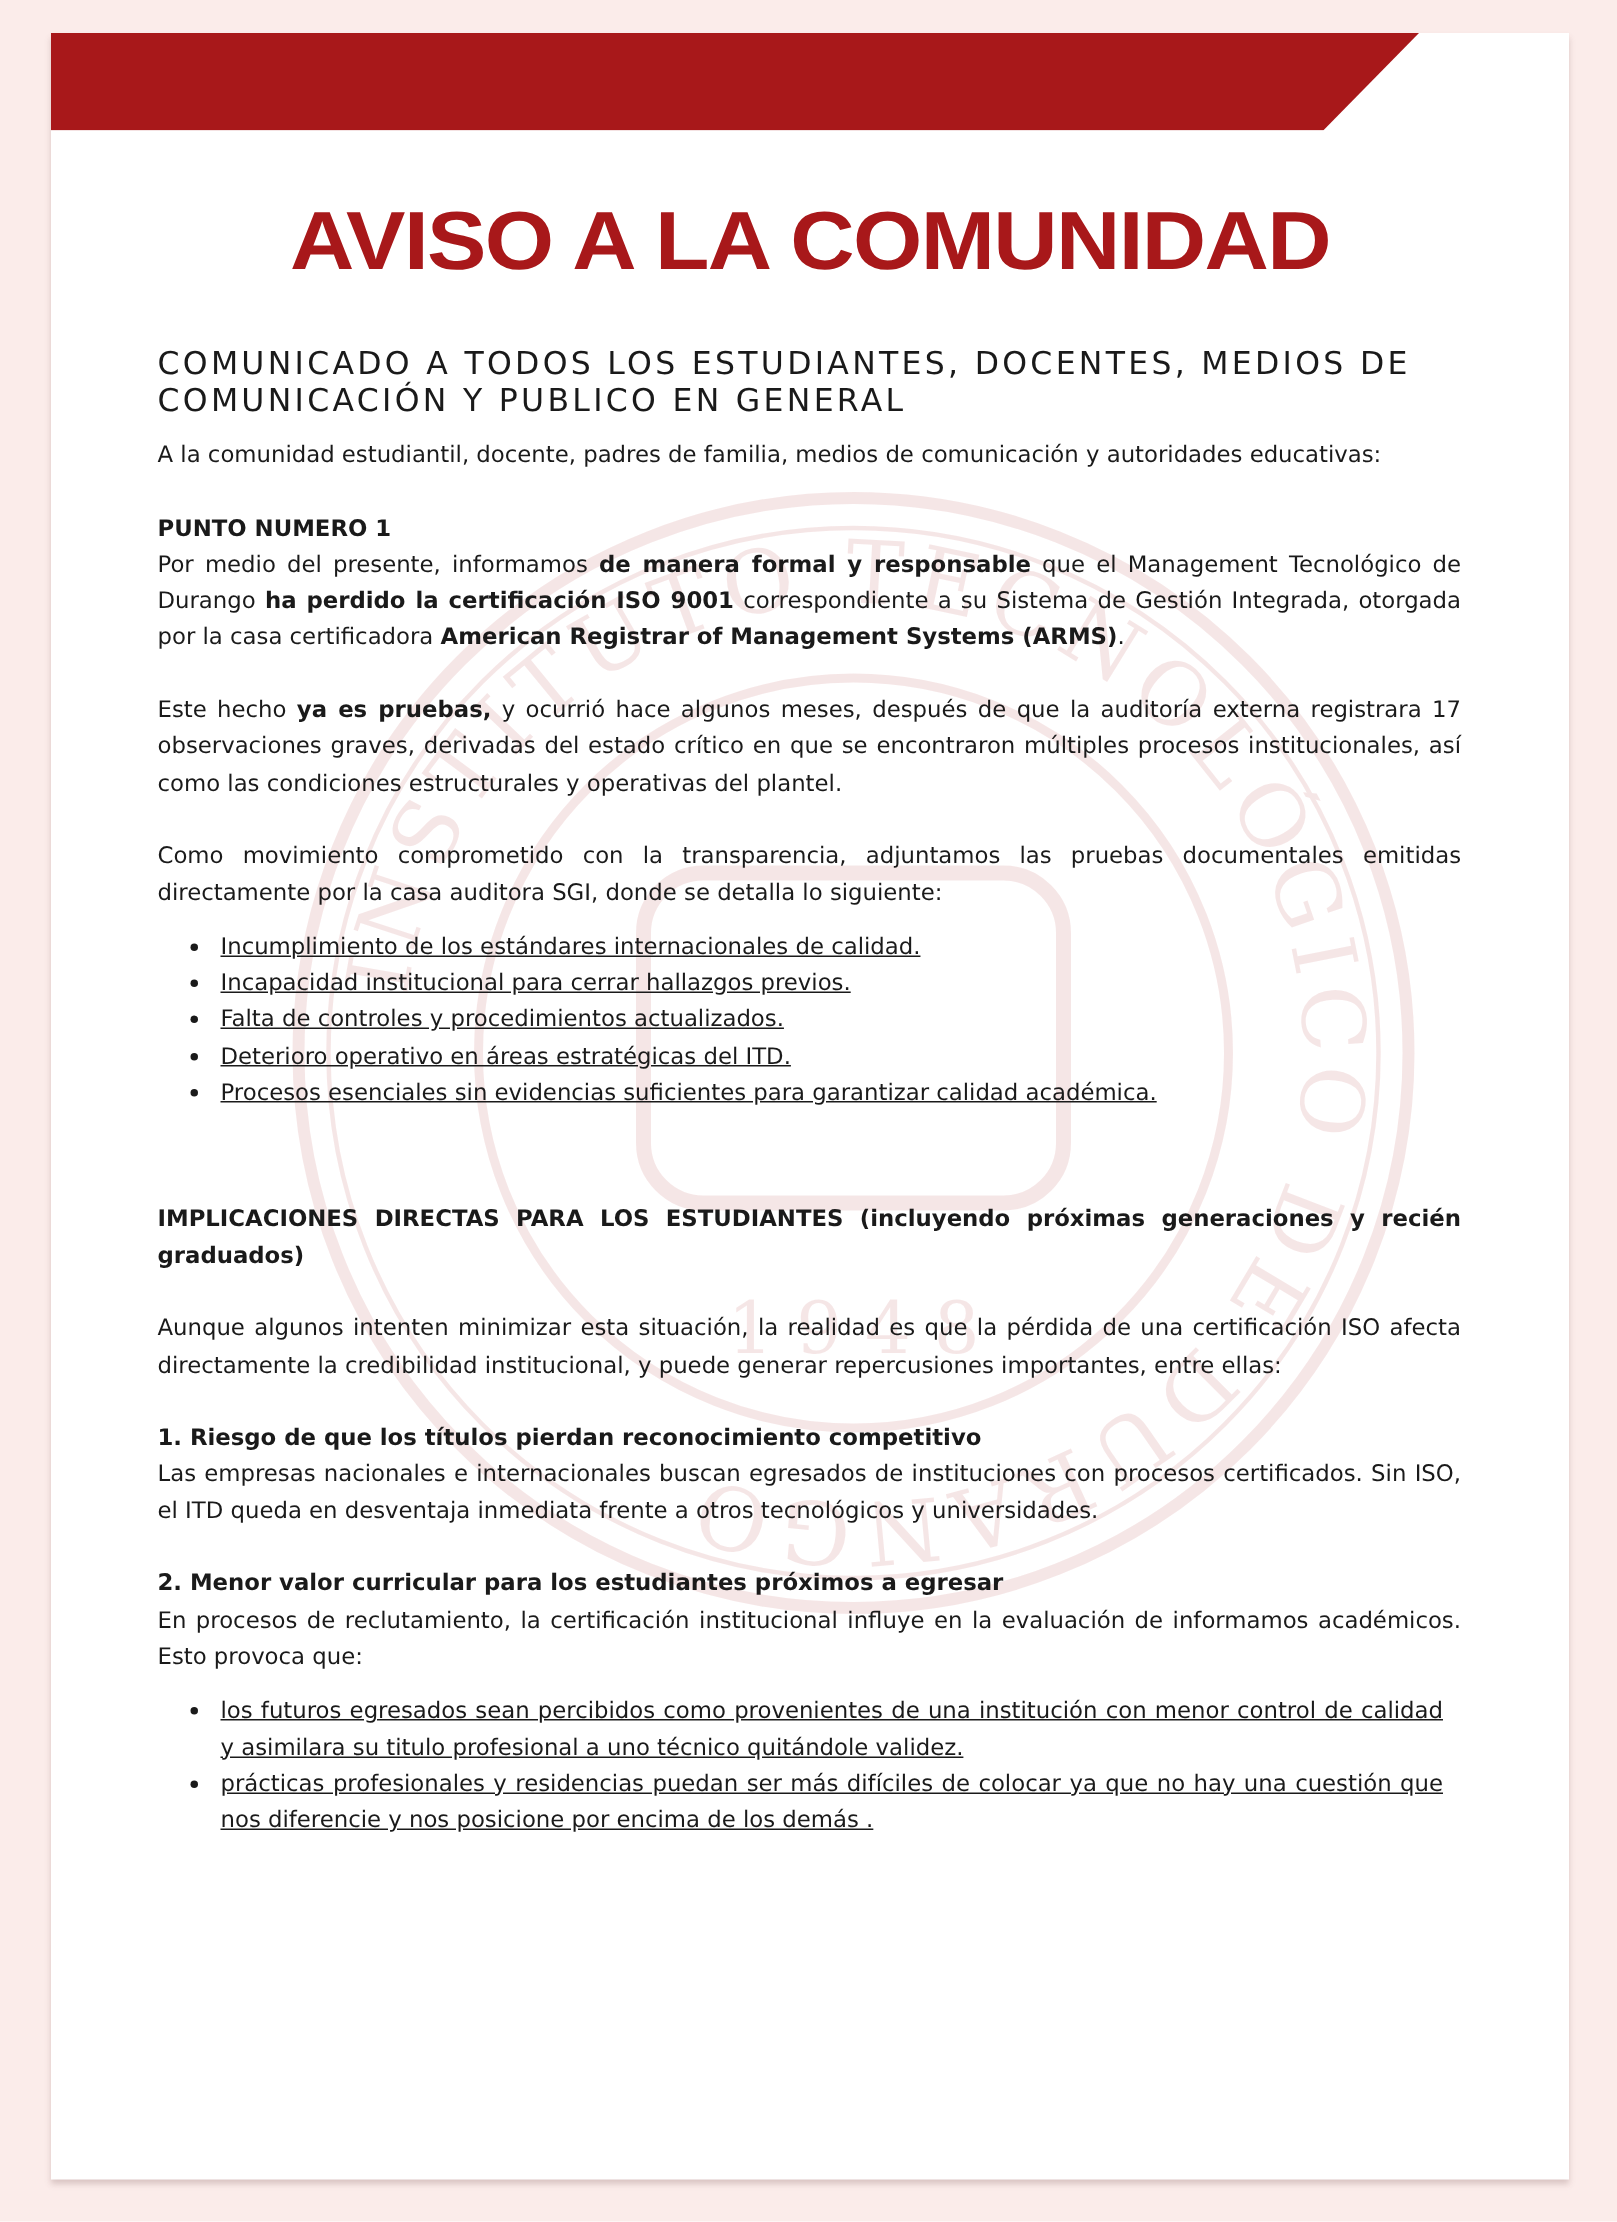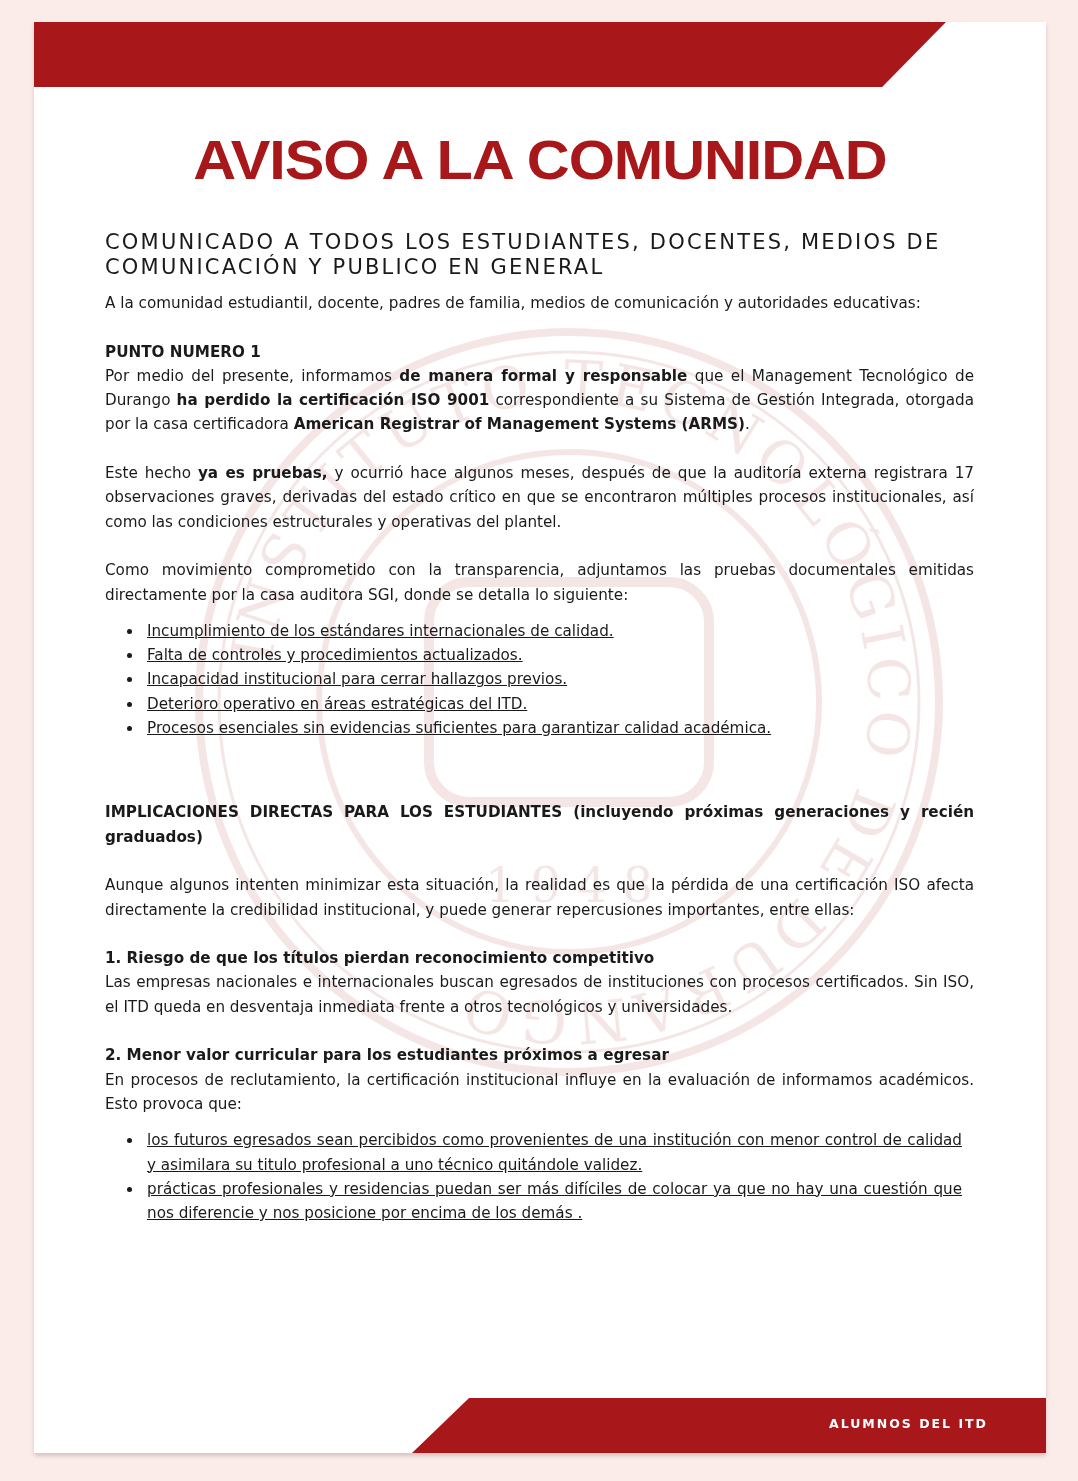--- a/index.html
+++ b/index.html
@@ -101,22 +101,22 @@
     <div class="gap"></div>
 
     <p>
       <span>Este hecho </span><b>ya es pruebas,</b><span> y ocurrió hace algunos meses, después de que la auditoría externa registrara 17 observaciones graves, derivadas del estado crítico en que se encontraron múltiples procesos institucionales, así como las condiciones estructurales y operativas del plantel.</span>
     </p>
     <div class="gap"></div>
 
     <p>Como movimiento comprometido con la transparencia, adjuntamos las pruebas documentales emitidas directamente por la casa auditora SGI, donde se detalla lo siguiente:</p>
     <ul>
       <li>Incumplimiento de los estándares internacionales de calidad.</li>
+      <li>Incapacidad institucional para cerrar hallazgos previos.</li>
       <li>Falta de controles y procedimientos actualizados.</li>
-      <li>Incapacidad institucional para cerrar hallazgos previos.</li>
       <li>Deterioro operativo en áreas estratégicas del ITD.</li>
       <li>Procesos esenciales sin evidencias suficientes para garantizar calidad académica.</li>
     </ul>
     <div class="gap2"></div>
 
     <p class="heading">IMPLICACIONES DIRECTAS PARA LOS ESTUDIANTES (incluyendo próximas generaciones y recién graduados)</p>
     <div class="gap"></div>
     <p>Aunque algunos intenten minimizar esta situación, la realidad es que la pérdida de una certificación ISO afecta directamente la credibilidad institucional, y puede generar repercusiones importantes, entre ellas:</p>
     <div class="gap"></div>
 
@@ -125,16 +125,13 @@
     <div class="gap"></div>
 
     <p class="heading">2. Menor valor curricular para los estudiantes próximos a egresar</p>
     <p>En procesos de reclutamiento, la certificación institucional influye en la evaluación de informamos académicos. Esto provoca que:</p>
     <ul>
       <li>los futuros egresados sean percibidos como provenientes de una institución con menor control de calidad y asimilara su titulo profesional a uno técnico quitándole validez.</li>
       <li>prácticas profesionales y residencias puedan ser más difíciles de colocar ya que no hay una cuestión que nos diferencie y nos posicione por encima de los demás .</li>
     </ul>
   </div>
 
-  <div class="banner-bottom">
-    <span class="signature">ALUMNOS DEL ITD</span>
-  </div>
 </div>
 
 </body></html>

